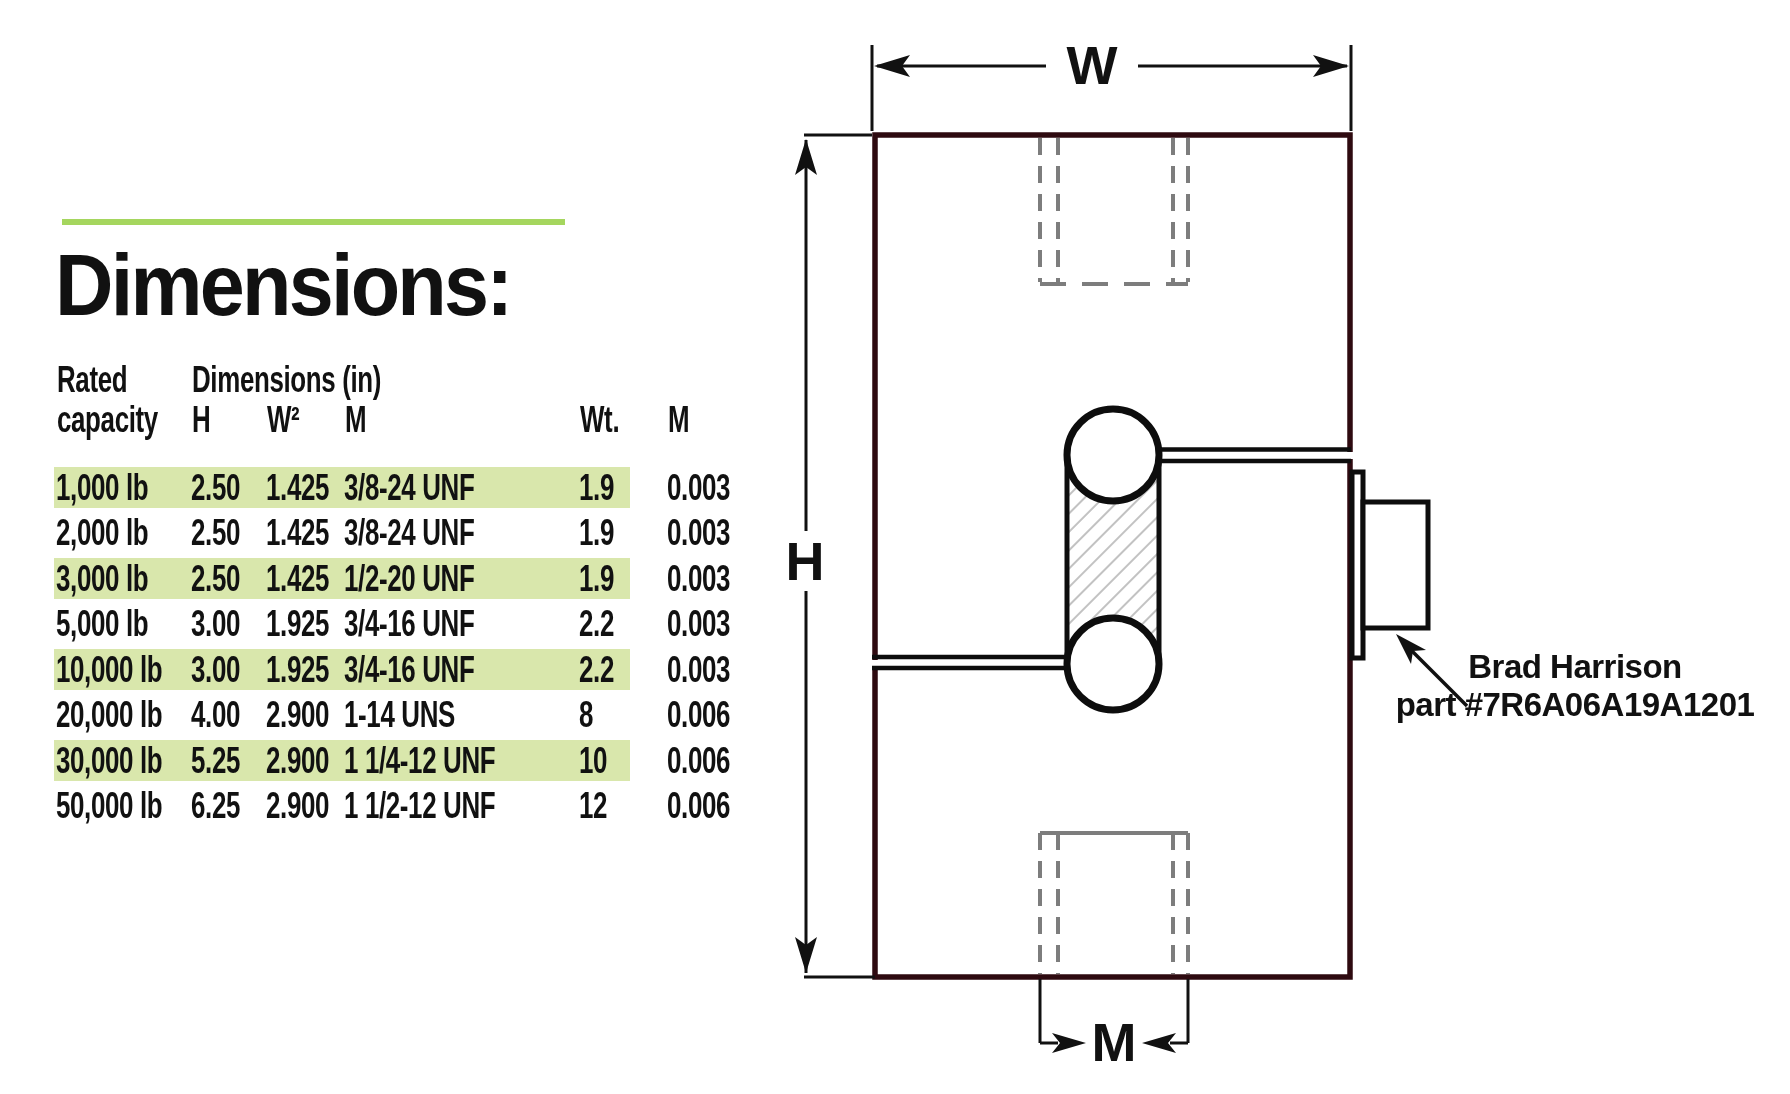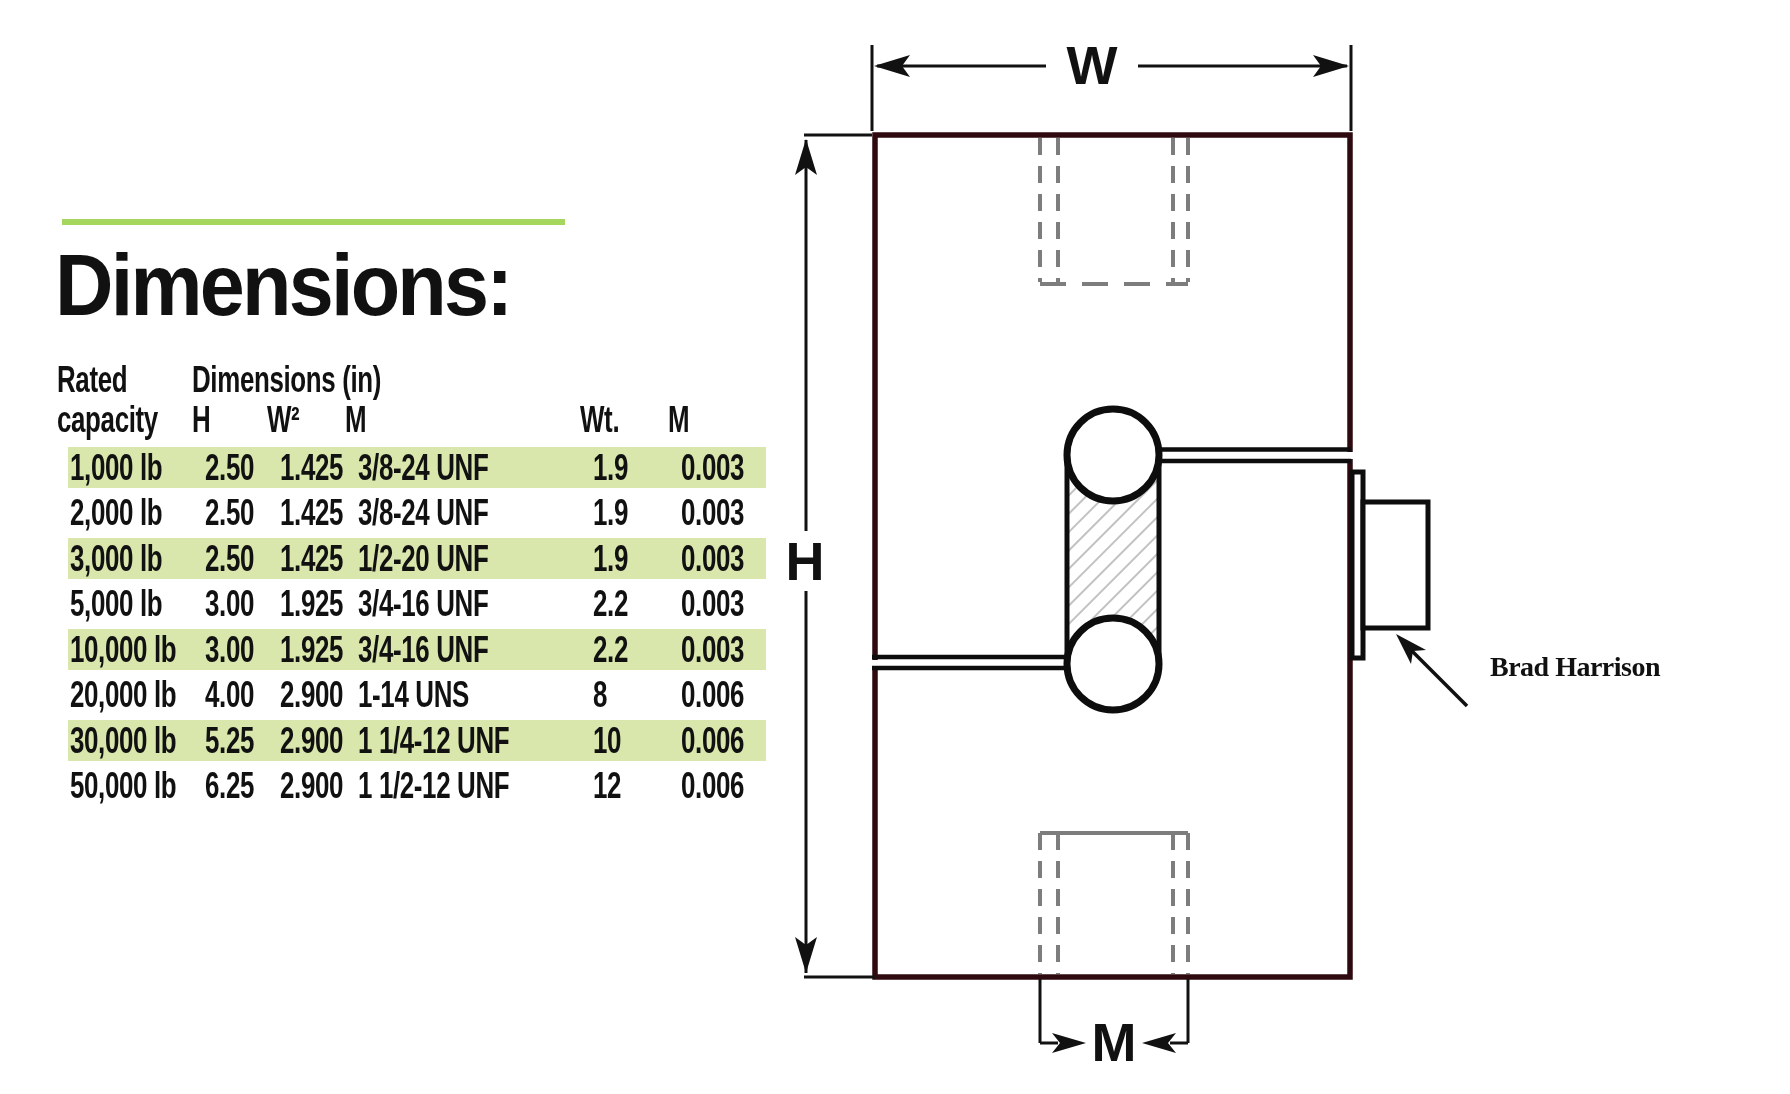--- a/index.html
+++ b/index.html
@@ -16,39 +16,39 @@
     left:55px;top:243px;font-size:88px;font-weight:700;line-height:0.95;
     letter-spacing:-3px;transform:scaleX(0.92);transform-origin:left top;
     white-space:nowrap;
   }
   .hcell,.cell{
     position:absolute;font-size:36px;font-weight:700;line-height:41px;
     letter-spacing:-0.5px;white-space:nowrap;
     transform:scaleX(0.72);transform-origin:left center;
   }
   .hcell{line-height:36px;}
-  .row{position:absolute;left:68px;width:698px;height:41px;}
+  .row{position:absolute;left:54px;width:576px;height:41px;margin-top:20px;}
   .row.hl{background:#d9e7ac;}
   
   .c-cap{left:2px;}   .c-h{left:137px;} .c-w{left:212px;}
   .c-m{left:290px;}   .c-wt{left:525px;}.c-m2{left:613px;}
   
   #hdr1-rated{left:57px;top:362px;}
   #hdr1-dims{left:192px;top:362px;}
   #hdr2-capacity{left:57px;top:402px;}
   #hdr2-h{left:192px;top:402px;}
   #hdr2-w{left:267px;top:402px;}
   #hdr2-m{left:345px;top:402px;}
   #hdr2-wt{left:580px;top:402px;}
   #hdr2-m2{left:668px;top:402px;}
   
   #diagram{left:0;top:0;width:1790px;height:1094px;}
   #connector-note{
     left:1392px;top:648px;width:366px;text-align:center;
-    font-size:28px;font-weight:700;line-height:38px;letter-spacing:-0.5px;font-family:Liberation Serif, serif;
+    font-size:33px;font-weight:700;line-height:38px;letter-spacing:-0.5px;
   }
 </style>
 </head>
 <body>
 
 <div class="abs" id="accent-line"></div>
 <div class="abs" id="page-title">Dimensions:</div>
 
 <div>
 
@@ -208,13 +208,14 @@
   <text x="1114" y="1061" text-anchor="middle" font-size="54" font-weight="700" fill="#111">M</text>
 
   <g>
     <line x1="1410" y1="649" x2="1467" y2="706" stroke="#111" stroke-width="3.5"></line>
     <polygon points="1396,634 1411,664 1413,651 1426,650" fill="#111" stroke="none"></polygon>
   </g>
 </svg>
 
 <div class="abs" id="connector-note">
   <div>Brad Harrison</div>
+  <div>part #7R6A06A19A1201</div>
 </div>
 
 </body></html>

